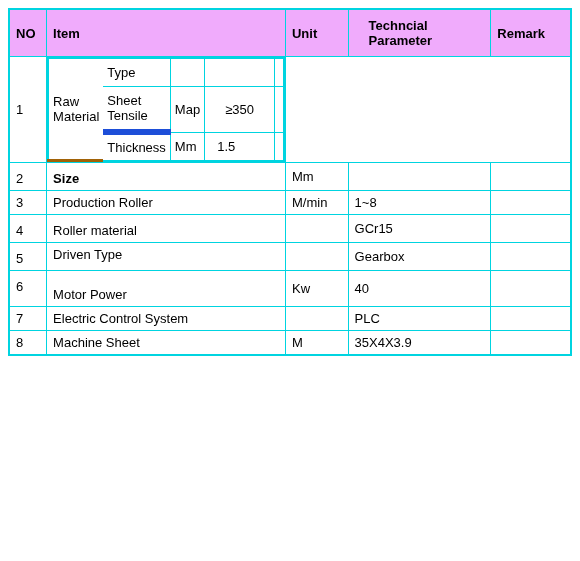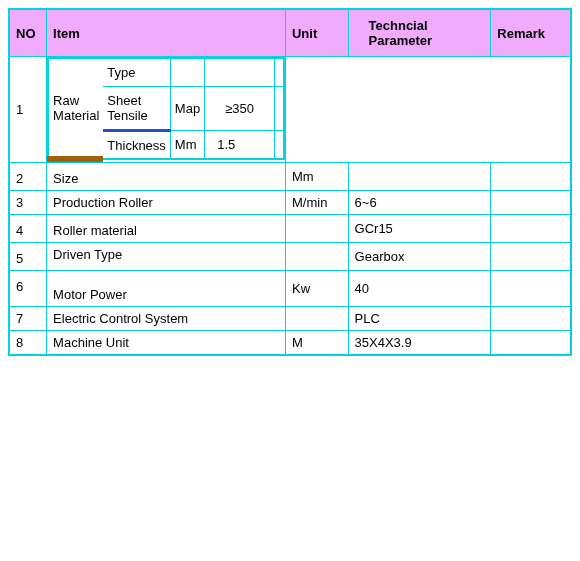--- a/index.html
+++ b/index.html
@@ -68,59 +68,59 @@
     </tr>
   </thead>
   <tbody>
 
     <tr>
       <td style="vertical-align: middle;">1</td>
       <td colspan="1" style="padding: 0;">
         <table class="sub-table">
           <tbody>
               <tr>
-            <td style="width:80px; border-bottom:6px solid #a16207; padding: 6px 4px; margin-left: 29px;" rowspan="3">
+            <td style="width:80px; border-bottom:3px solid #a16207; padding: 6px 4px; margin-left: 29px;" rowspan="3">
               <span>Raw Material</span>
             </td>
             <td style="border-bottom:1px solid #00d4e0; padding: 6px 4px;">Type</td>
             <td style="width:70px; border-bottom:1px solid #00d4e0; border-left:1px solid #00d4e0; padding: 6px 4px;"></td>
             <td style="width:170px; border-bottom:1px solid #00d4e0; border-left:1px solid #00d4e0; padding: 6px 4px;"></td>
             <td style="width:90px; border-bottom:1px solid #00d4e0; border-left:1px solid #00d4e0; padding: 6px 4px;"></td>
           </tr>
           <tr>
-            <td style="border-bottom:3px solid #1d4ed8; padding: 6px 4px; margin-left: 44px;">Sheet Tensile</td>
+            <td style="border-bottom:6px solid #1d4ed8; padding: 6px 4px; margin-left: 44px;">Sheet Tensile</td>
             <td style="border-bottom:1px solid #00d4e0; border-left:1px solid #00d4e0; padding: 6px 4px;">Map</td>
             <td style="border-bottom:1px solid #00d4e0; border-left:1px solid #00d4e0; padding: 6px 20px;">≥350</td>
             <td style="border-bottom:1px solid #00d4e0; border-left:1px solid #00d4e0; padding: 6px 4px;"></td>
           </tr>
           <tr>
             <td style="padding: 4px 4px;">Thickness</td>
             <td style="border-left:1px solid #00d4e0; padding: 6px 4px;">Mm</td>
             <td style="border-left:1px solid #00d4e0; padding: 6px 12px;">1.5</td>
             <td style="border-left:1px solid #00d4e0; padding: 6px 4px;"></td>
           </tr>
         </tbody>
           </table>
       </td>
 
     </tr>
 
     <tr>
       <td style="vertical-align: top; padding-top: 8px;">2</td>
-      <td style="vertical-align: top; padding-top: 8px;">Size</td>
+      <td style="vertical-align: top; padding-top: 8px; font-weight: bold;">Size</td>
       <td>Mm</td>
       <td></td>
       <td></td>
     </tr>
 
     <tr>
       <td>3</td>
       <td>Production Roller</td>
       <td>M/min</td>
-      <td>6~6</td>
+      <td>1~8</td>
       <td></td>
     </tr>
 
     <tr>
       <td style="vertical-align: top; padding-top: 8px;">4</td>
       <td style="vertical-align: top; padding-top: 8px; margin-top: 24px;">Roller material</td>
       <td></td>
       <td>GCr15</td>
       <td></td>
     </tr>
@@ -144,19 +144,19 @@
     <tr>
       <td>7</td>
       <td>Electric Control System</td>
       <td></td>
       <td>PLC</td>
       <td></td>
     </tr>
 
     <tr>
       <td>8</td>
-      <td>Machine Unit</td>
+      <td>Machine Sheet</td>
       <td>M</td>
       <td>35X4X3.9</td>
       <td></td>
     </tr>
   </tbody>
 </table>
 
 </body></html>

